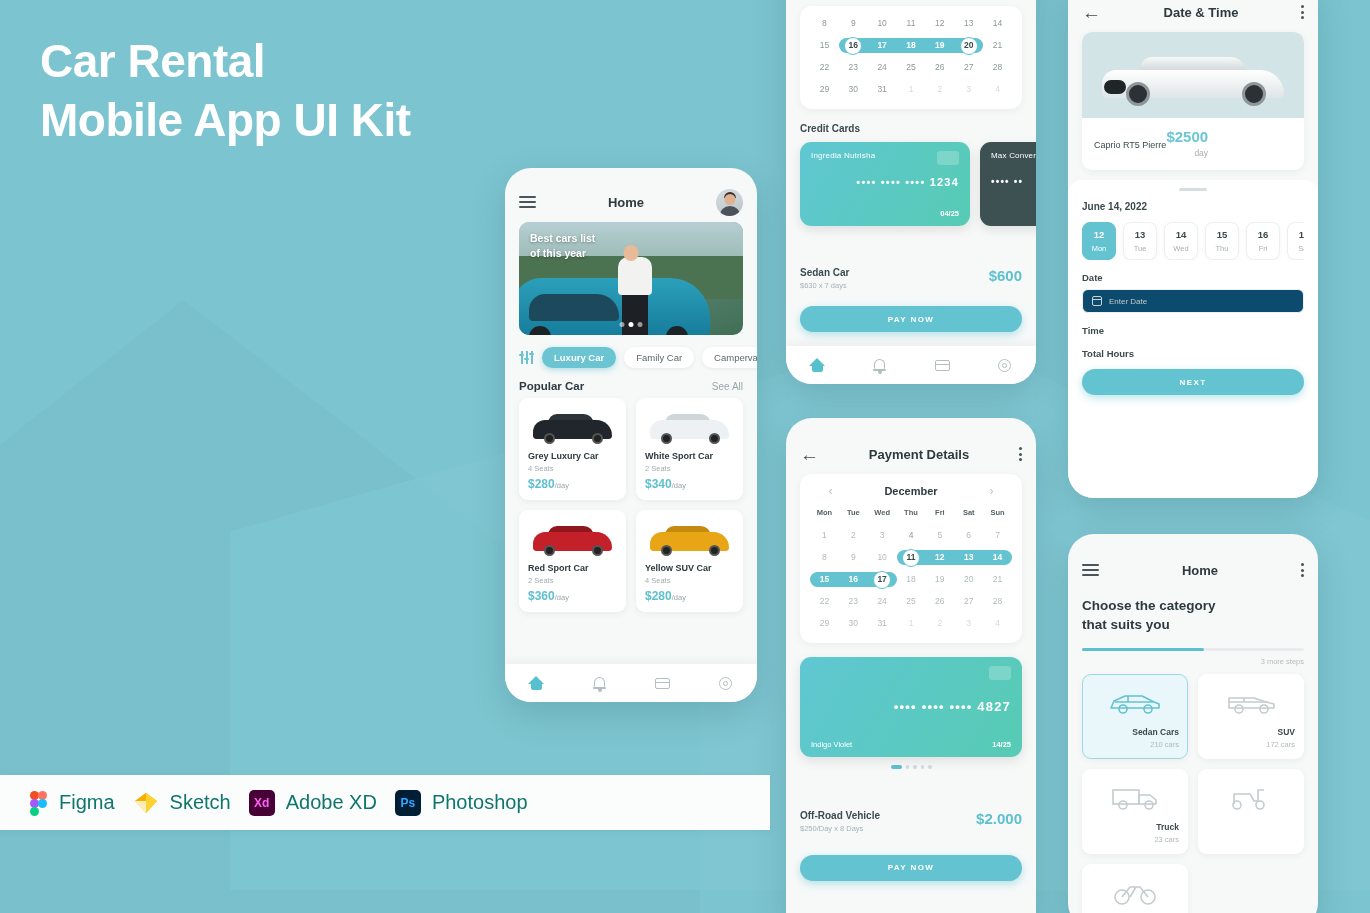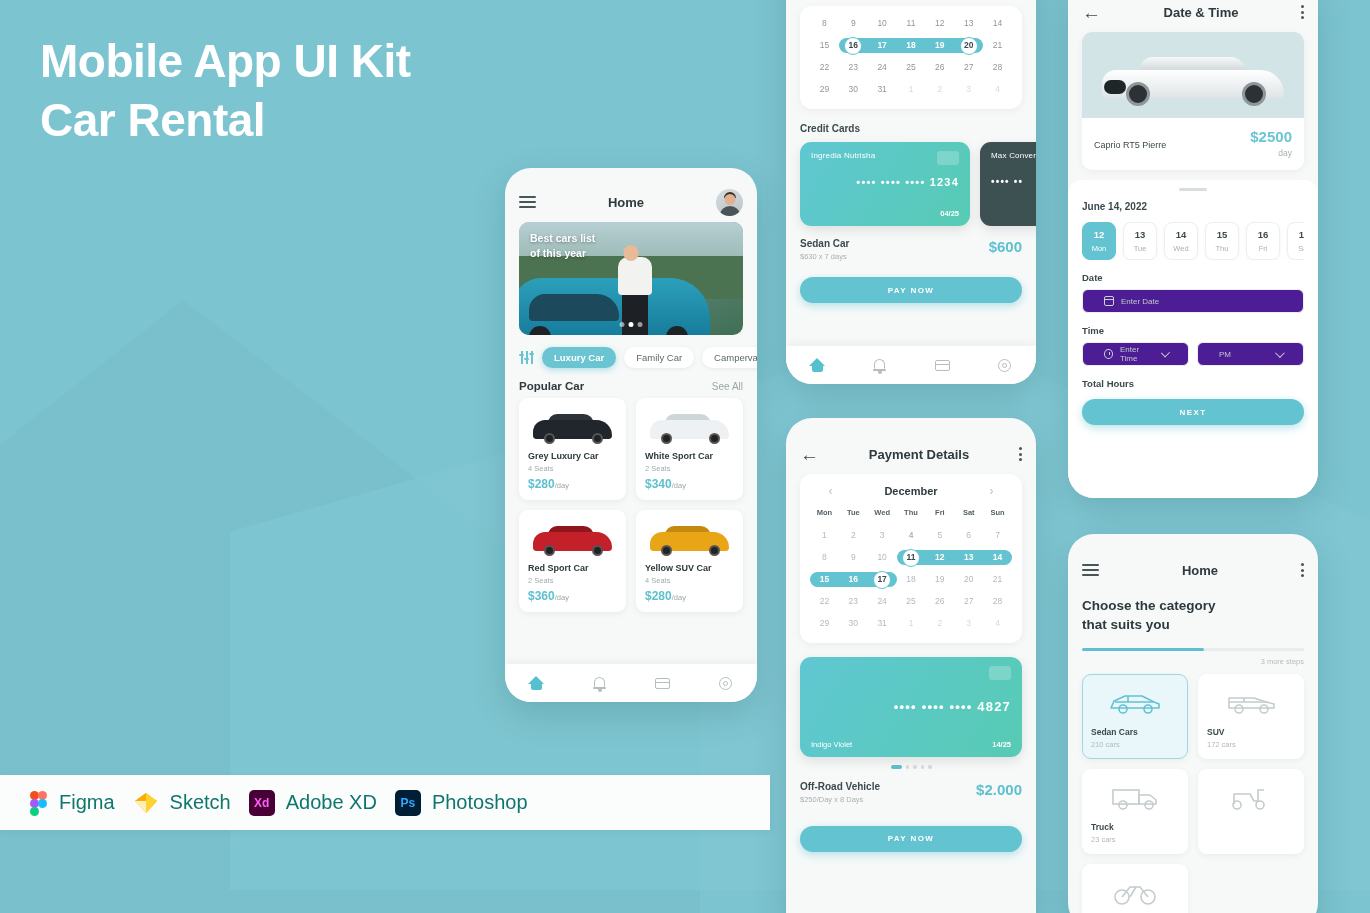--- a/index.html
+++ b/index.html
@@ -172,95 +172,95 @@
     padding:9px 11px; color:#fff; box-shadow:0 4px 12px rgba(0,0,0,.1);
   }
   .cc.teal { background:linear-gradient(120deg,#5fc7d2 0%, #57cbb4 100%); }
   .cc.dark { background:#3d5052; width:110px;}
   .cc-name { font-size:8px; font-weight:normal; letter-spacing:.2px;}
   .cc-chip { position:absolute; right:11px; top:9px; width:22px;height:14px;border-radius:3px; background:rgba(255,255,255,.22);}
   .cc-num { position:absolute; left:0; right:11px; top:34px; text-align:right; font-size:11px; font-weight:bold; letter-spacing:1.2px;}
   .cc-exp { position:absolute; right:11px; bottom:8px; font-size:7.5px; font-weight:bold;}
   .cc-holder { position:absolute; left:11px; bottom:8px; font-size:7.5px;}
 
-  .pay-row { display:flex; align-items:flex-start; justify-content:space-between; padding:12px 14px 0;}
+  .pay-row { display:flex; align-items:flex-start; justify-content:space-between; padding:12px 14px 0;margin-top:29px;}
   .pay-name { font-size:10px; font-weight:bold; color:#3c4a4d;}
   .pay-sub { font-size:7.5px; color:#a8b1b4; margin-top:3px;}
   .pay-total { font-size:15px; color:#5ec0cf; font-weight:bold;}
 
   .btn-primary {
     margin:16px 14px 0; height:26px; border-radius:13px; background:#63c3d1; color:#fff;
     font-size:8px; font-weight:bold; letter-spacing:1.4px; display:flex; align-items:center;
     justify-content:center; box-shadow:0 3px 9px rgba(99,195,209,.45);
   }
 
   
   .dt-card { background:#fff; border-radius:10px; margin:0 14px; overflow:hidden; box-shadow:0 2px 9px rgba(0,0,0,.05);}
   .dt-photo { height:86px; background:#d3e4e6; position:relative; }
   .wcar-b { position:absolute; left:9%; bottom:20px; width:82%; height:28px; border-radius:20px 34px 6px 6px; background:linear-gradient(180deg,#ffffff,#dfe4e6);}
   .wcar-t { position:absolute; left:26%; bottom:44px; width:48%; height:17px; border-radius:16px 20px 2px 2px; background:linear-gradient(180deg,#f6f8f8,#c9d2d4);}
   .wcar-w1 { position:absolute; left:20%; bottom:12px; width:24px;height:24px;border-radius:50%; background:#2b3134; border:3px solid #8e9699;}
   .wcar-w2 { position:absolute; right:17%; bottom:12px; width:24px;height:24px;border-radius:50%; background:#2b3134; border:3px solid #8e9699;}
   .wcar-grille { position:absolute; left:10%; bottom:24px; width:22px;height:14px;border-radius:8px; background:#1f2628;}
-  .dt-info { padding:10px 12px 12px; display:flex; align-items:flex-start; justify-content:space-between;}
+  .dt-info { padding:10px 12px 12px; display:flex; align-items:flex-start; }
   .dt-cname { font-size:9px; color:#3c4a4d; margin-top:12px;}
   .dt-price { font-size:15px; color:#6ac6d3; font-weight:bold; text-align:right;}
   .dt-per { font-size:8.5px; color:#a8b1b4; text-align:right; margin-top:3px;}
 
   .sheet { background:#fff; border-radius:14px 14px 0 0; margin-top:10px; padding:8px 14px 0; flex:1;}
   .grabber { width:28px;height:3px;border-radius:2px;background:#d8dee0; margin:0 auto 10px;}
   .sheet-date { font-size:10px; font-weight:bold; color:#3c4a4d; margin-bottom:10px;}
   .daypick { display:flex; gap:7px; overflow:hidden;}
   .daybox {
     width:34px; flex:0 0 auto; border-radius:8px; border:1px solid #eceff0; background:#fff;
     padding:6px 0; text-align:center; box-shadow:0 1px 4px rgba(0,0,0,.04);
   }
   .daybox .n { font-size:9.5px; font-weight:bold; color:#3c4a4d;}
   .daybox .w { font-size:7.5px; color:#a8b1b4; margin-top:4px;}
   .daybox.on { background:#63c3d1; border-color:#63c3d1;}
   .daybox.on .n, .daybox.on .w { color:#fff;}
 
   .field-label { font-size:9.5px; font-weight:bold; color:#3c4a4d; margin:12px 0 6px;}
   .field {
     height:24px; border:1px solid #eceff0; border-radius:6px; display:flex; align-items:center;
-    gap:7px; padding:0 21px; font-size:8px; color:#c3cacc; background:#4c1d95;
+    gap:7px; padding:0 9px; font-size:8px; color:#c3cacc; background:#0c4a6e;
   }
   .field-row { display:flex; gap:8px;}
   .field-row .field { flex:1; justify-content:space-between;}
   .fi-left { display:flex; align-items:center; gap:7px;}
   .ico-cal { width:10px;height:10px; border:1.2px solid #ccd3d5; border-radius:2px; position:relative;}
   .ico-cal::before { content:""; position:absolute; top:1.6px; left:-1.2px; right:-1.2px; height:1.2px; background:#ccd3d5;}
   .ico-clock { width:10px;height:10px; border:1.2px solid #ccd3d5; border-radius:50%; position:relative;}
   .ico-clock::after { content:""; position:absolute; left:4px; top:2px; width:1.1px; height:3.4px; background:#ccd3d5;}
   .chev { width:7px;height:7px; border-right:1.4px solid #c3cacc; border-bottom:1.4px solid #c3cacc; transform:rotate(45deg) translateY(-2px);}
 
   
   .cat-title { font-size:13.5px; font-weight:bold; color:#2e3a3d; line-height:1.42; padding:6px 14px 0;}
   .prog-wrap { margin:14px 14px 0; height:3px; background:#e8ecee; border-radius:2px; position:relative;}
   .prog-fill { height:3px; border-radius:2px; background:#5ec0cf;}
   .steps { text-align:right; font-size:7.5px; color:#b4bdc0; padding:6px 14px 0;}
   .cat-grid { display:grid; grid-template-columns:1fr 1fr; gap:10px; padding:8px 14px 0;}
   .cat-card {
-    background:#fff; border-radius:9px; padding:11px 8px 9px; text-align:left;
+    background:#fff; border-radius:9px; padding:11px 8px 9px; text-align:right;
     box-shadow:0 2px 7px rgba(0,0,0,.05); border:1px solid transparent;
   }
   .cat-card.on { background:#eaf7fa; border-color:#9ed9e3;}
   .cat-ico { height:34px; display:flex; align-items:center; justify-content:center; margin-bottom:7px;}
   .cat-name { font-size:8.5px; font-weight:bold; color:#3c4a4d;}
   .cat-count { font-size:7.5px; color:#b0b9bc; margin-top:3px;}
 </style>
 </head>
 <body>
 
 <div class="bg-shape"></div>
 <div class="bg-shape2"></div>
 
 <div class="headline">
+  <div>Car Rental</div>
   <div>Mobile App UI Kit</div>
-  <div>Car Rental</div>
 </div>
 
 <div class="soft-bar">
   <div class="soft-item">
     <div class="soft-icon">
       <span class="figma-d" style="background:#f24e1e;left:8px;top:1px;"></span>
       <span class="figma-d" style="background:#ff7262;left:16px;top:1px;"></span>
       <span class="figma-d" style="background:#a259ff;left:8px;top:9px;"></span>
       <span class="figma-d" style="background:#1abcfe;left:16px;top:9px;"></span>
       <span class="figma-d" style="background:#0acf83;left:8px;top:17px;"></span>
@@ -653,33 +653,20 @@
       </div>
     </div>
 
     <div class="field-label">Date</div>
     <div class="field">
       <span class="ico-cal"></span>
       <span>Enter Date</span>
     </div>
 
     <div class="field-label">Time</div>
-    <div class="field-row">
-      <div class="field">
-        <span class="fi-left">
-          <span class="ico-clock"></span>
-          <span>Enter Time</span>
-        </span>
-        <span class="chev"></span>
-      </div>
-      <div class="field">
-        <span>PM</span>
-        <span class="chev"></span>
-      </div>
-    </div>
 
     <div class="field-label" style="margin-bottom:10px;">Total Hours</div>
     <div class="btn-primary" style="margin:0 0 14px;">NEXT</div>
   </div>
 </div>
 
 <div class="phone" style="left:1068px; top:534px; width:250px; height:395px;">
   <div class="notch"></div>
   <div class="appbar" style="margin-top:16px;">
     <div class="hamburger">

